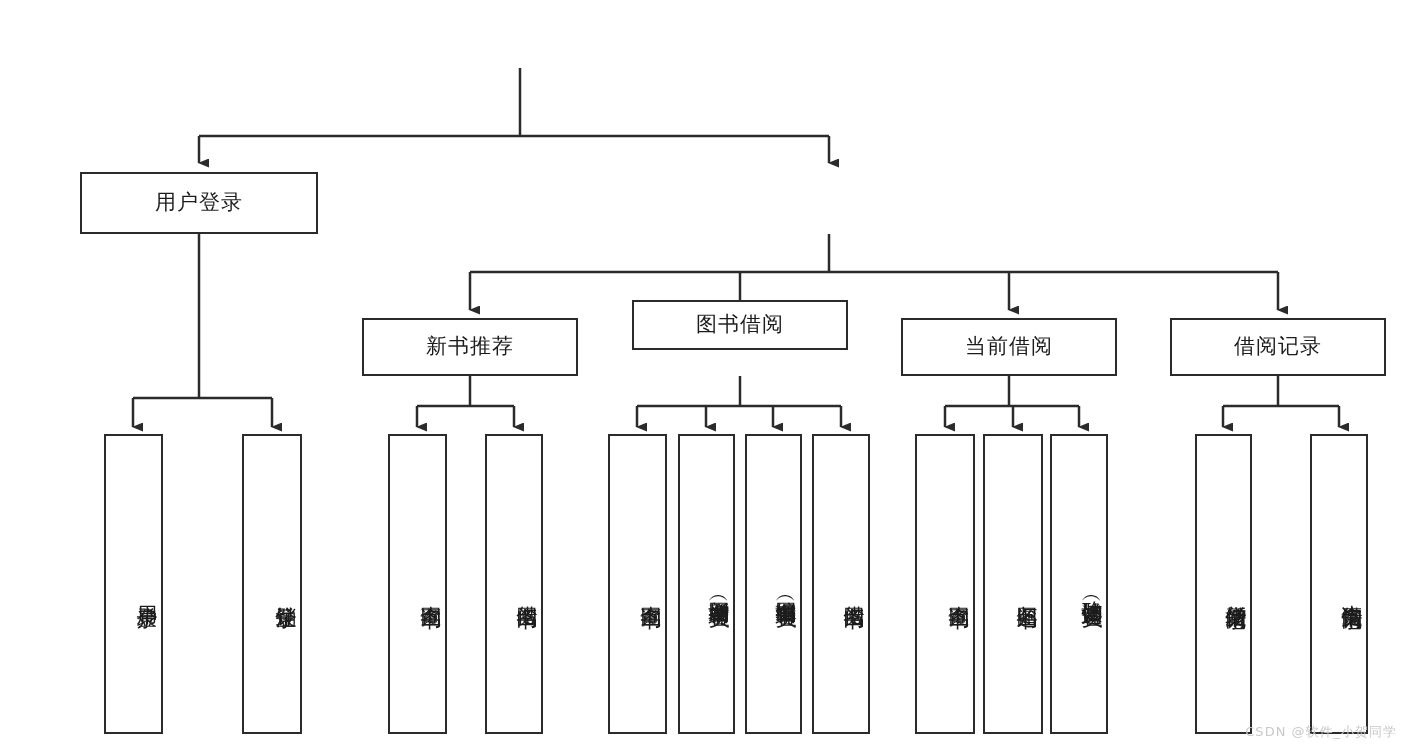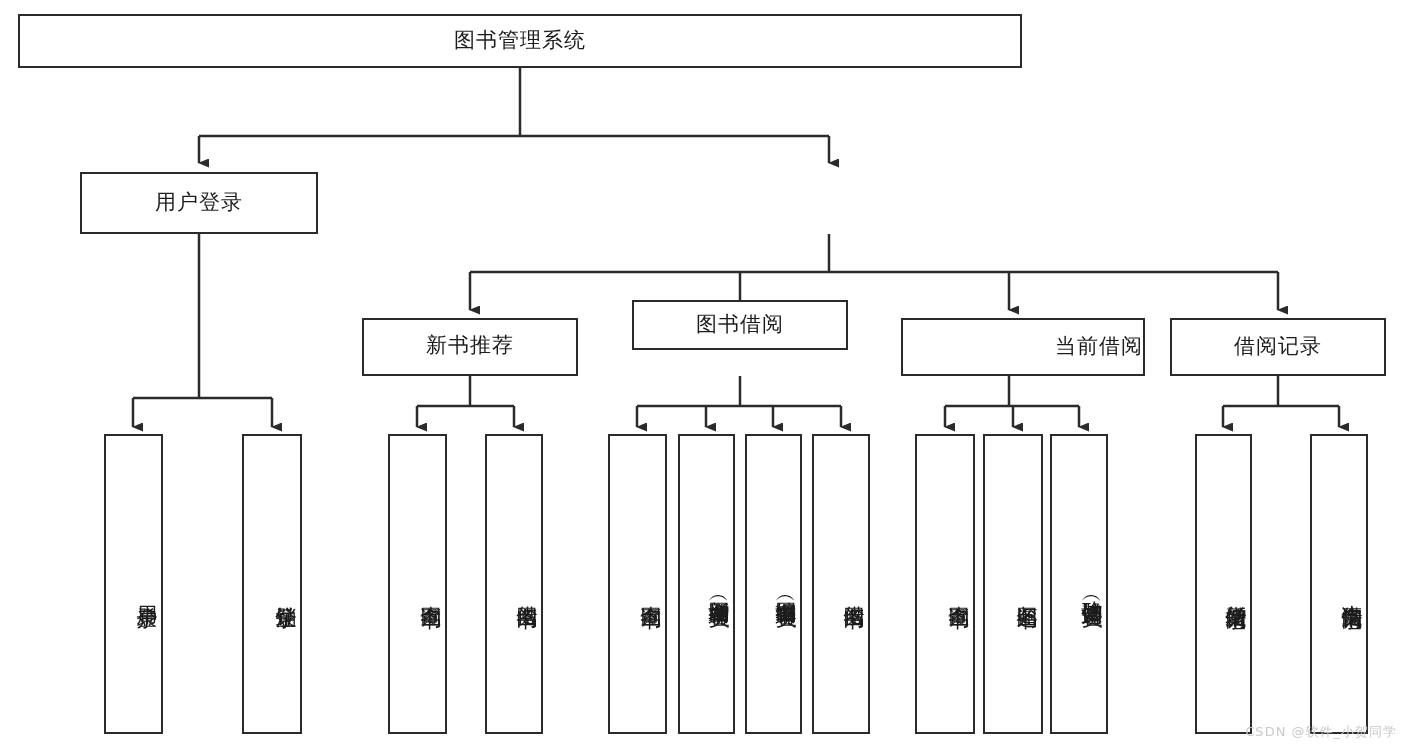--- a/index.html
+++ b/index.html
@@ -108,38 +108,35 @@
       <path d="M1013,406 L1013,427" marker-end="url(#arrow)"></path>
       <path d="M1079,406 L1079,427" marker-end="url(#arrow)"></path>
 
       <path d="M1278,376 L1278,406"></path>
       <path d="M1223,406 L1339,406"></path>
       <path d="M1223,406 L1223,427" marker-end="url(#arrow)"></path>
       <path d="M1339,406 L1339,427" marker-end="url(#arrow)"></path>
     </g>
   </svg>
 
-  <div class="node h" style="left:18px;top:14px;width:1004px;height:54px;">
-    <span>图书管理系统</span>
-  </div>
 
   <div class="node h" style="left:80px;top:172px;width:238px;height:62px;">
     <span>用户登录</span>
   </div>
 
 
-  <div class="node h" style="left:362px;top:318px;width:216px;height:58px;font-family:Liberation Mono, monospace;">
+  <div class="node h" style="left:362px;top:318px;width:216px;height:58px;">
     <span>新书推荐</span>
   </div>
 
   <div class="node h" style="left:632px;top:300px;width:216px;height:50px;">
     <span>图书借阅</span>
   </div>
 
-  <div class="node h" style="left:901px;top:318px;width:244px;height:58px;justify-content:flex-end;">
+  <div class="node h" style="left:901px;top:318px;width:216px;height:58px;">
     <span>当前借阅</span>
   </div>
 
   <div class="node h" style="left:1170px;top:318px;width:216px;height:58px;">
     <span>借阅记录</span>
   </div>
 
   <div class="node v" style="left:104px;top:434px;width:59px;height:300px;">
     <span>用户登录</span>
   </div>

